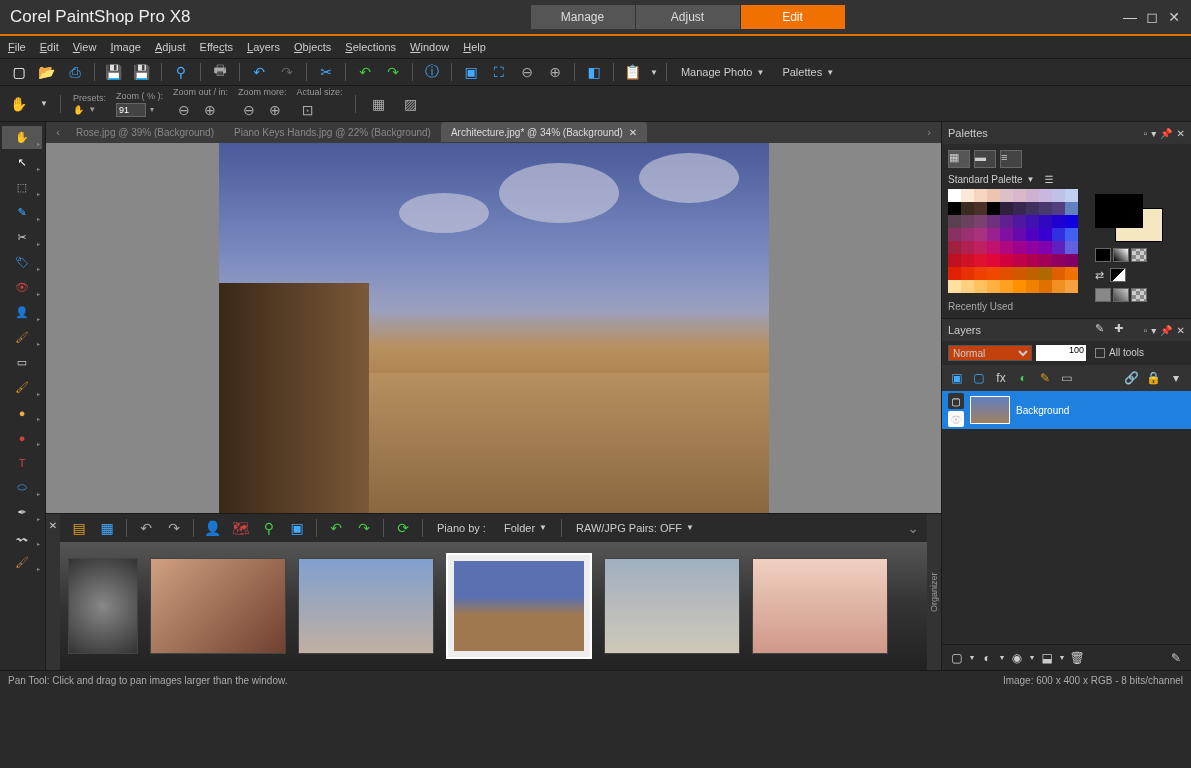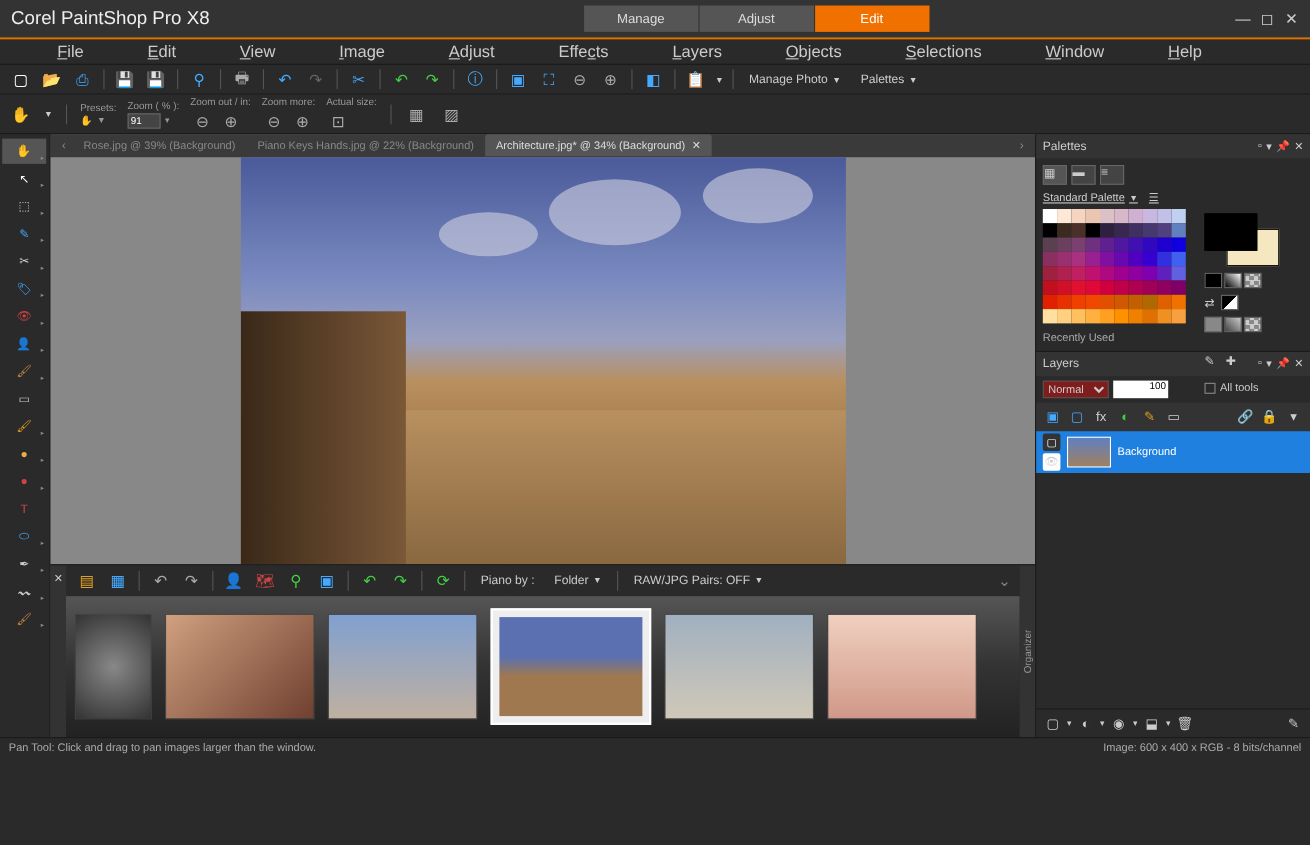--- a/index.html
+++ b/index.html
@@ -5,21 +5,21 @@
 * { margin: 0; padding: 0; box-sizing: border-box; }
 body { width: 1191px; height: 768px; background: #2a2a2a; font-family: "Segoe UI", Arial, sans-serif; font-size: 11px; color: #ccc; overflow: hidden; position: relative; }
 .titlebar { height: 36px; background: #333; display: flex; align-items: center; padding: 0 10px; border-bottom: 2px solid #e07000; }
 .app-title { font-size: 17px; color: #eee; font-weight: 300; flex: 0 0 auto; margin-right: 40px; }
 .tab-switcher { display: flex; margin-left: 300px; }
 .tab-btn { width: 104px; height: 24px; background: #555; color: #ddd; border: none; font-size: 12px; cursor: pointer; margin-right: 1px; }
 .tab-btn.active { background: #f07000; color: #fff; }
 .win-controls { margin-left: auto; display: flex; gap: 8px; }
 .win-btn { width: 14px; height: 14px; color: #ccc; cursor: pointer; display: flex; align-items: center; justify-content: center; font-size: 14px; }
 .menubar { height: 22px; background: #2a2a2a; display: flex; align-items: center; padding: 0 8px; gap: 14px; }
-.menu-item { color: #ccc; font-size: 15px; cursor: pointer; margin-left: 44px; }
+.menu-item { color: #ccc; font-size: 11px; cursor: pointer; }
 .menu-item span { text-decoration: underline; }
 .toolbar-main { height: 28px; background: #2a2a2a; display: flex; align-items: center; padding: 0 8px; gap: 6px; border-top: 1px solid #1a1a1a; border-bottom: 1px solid #1a1a1a; }
 .tbtn { width: 22px; height: 22px; display: flex; align-items: center; justify-content: center; cursor: pointer; color: #aaa; font-size: 14px; }
 .sep { width: 1px; height: 18px; background: #555; margin: 0 2px; }
 .text-btn { color: #ccc; font-size: 11px; padding: 0 6px; cursor: pointer; display: flex; align-items: center; gap: 4px; }
 .caret { font-size: 8px; }
 .options-bar { height: 36px; background: #2a2a2a; display: flex; align-items: center; padding: 0 8px; gap: 10px; border-bottom: 1px solid #1a1a1a; }
 .opt-group { display: flex; flex-direction: column; gap: 2px; font-size: 9px; color: #999; }
 .opt-row { display: flex; align-items: center; gap: 4px; }
 .zoom-input { width: 30px; height: 14px; background: #444; border: 1px solid #666; color: #fff; font-size: 9px; padding: 0 2px; }
@@ -37,34 +37,34 @@
 .canvas-area { flex: 1; background: #888; display: flex; align-items: flex-start; justify-content: center; padding-top: 0; }
 .canvas-img { width: 550px; height: 370px; background: linear-gradient(180deg, #4a5a9a 0%, #7a8ac0 30%, #9aa0c0 45%, #b89060 55%, #a07040 75%, #705030 100%); position: relative; }
 .cloud { position: absolute; background: #d0d0e0; border-radius: 50%; opacity: 0.6; }
 .building { position: absolute; bottom: 0; background: #9a7050; }
 .right-panels { width: 250px; background: #2a2a2a; display: flex; flex-direction: column; border-left: 1px solid #1a1a1a; }
 .panel-header { height: 22px; background: #333; display: flex; align-items: center; padding: 0 6px; font-size: 11px; color: #ccc; }
 .panel-header-controls { margin-left: auto; display: flex; gap: 4px; font-size: 10px; }
 .panel-body { padding: 6px; }
 .materials-tabs { display: flex; gap: 4px; margin-bottom: 6px; }
 .mat-tab { width: 22px; height: 18px; background: #444; border: 1px solid #666; cursor: pointer; }
-.palette-select { display: flex; align-items: center; gap: 4px; margin-bottom: 4px; font-size: 10px; text-decoration: underline; }
+.palette-select { display: flex; align-items: center; gap: 4px; margin-bottom: 4px; font-size: 10px; }
 .swatches { display: flex; flex-wrap: wrap; width: 130px; }
 .swatch { width: 13px; height: 13px; cursor: pointer; }
 .materials-right { position: absolute; right: 6px; top: 50px; width: 90px; }
 .fg-bg { position: relative; width: 70px; height: 50px; }
 .color-box { position: absolute; width: 48px; height: 34px; border: 1px solid #000; }
 .fg-box { background: #000; top: 0; left: 0; z-index: 2; }
 .bg-box { background: #f5e8c0; top: 14px; left: 20px; }
 .small-swatches { display: flex; gap: 2px; margin-top: 4px; }
 .small-sw { width: 16px; height: 14px; border: 1px solid #666; }
 .recently-used { font-size: 10px; color: #aaa; margin-top: 8px; }
 .layers-panel { flex: 1; display: flex; flex-direction: column; border-top: 1px solid #1a1a1a; }
 .layers-controls { display: flex; align-items: center; gap: 4px; padding: 4px 6px; }
-.blend-select { width: 60px; height: 16px; background: #7f1d1d; border: 1px solid #555; color: #ccc; font-size: 10px; }
+.blend-select { width: 84px; height: 16px; background: #c2410c; border: 1px solid #555; color: #ccc; font-size: 10px; }
 .opacity-box { width: 50px; height: 16px; background: #fff; color: #000; font-size: 9px; text-align: right; padding: 0 2px; }
 .layer-icons { display: flex; gap: 4px; padding: 4px 6px; background: #333; }
 .layer-icon { width: 18px; height: 18px; display: flex; align-items: center; justify-content: center; cursor: pointer; font-size: 12px; }
 .layer-item { height: 38px; background: #2080e0; display: flex; align-items: center; padding: 0 6px; gap: 6px; }
 .layer-thumb { width: 40px; height: 28px; background: linear-gradient(180deg, #6080c0 0%, #a08060 100%); border: 1px solid #fff; }
 .layer-vis { width: 16px; height: 16px; background: #fff; border-radius: 2px; display: flex; align-items: center; justify-content: center; font-size: 10px; }
 .layer-name { color: #fff; font-size: 10px; }
 .layers-bottom { height: 26px; background: #2a2a2a; display: flex; align-items: center; padding: 0 6px; gap: 4px; border-top: 1px solid #1a1a1a; margin-top: auto; }
 .organizer { height: 180px; background: #2a2a2a; display: flex; border-top: 1px solid #1a1a1a; position: relative; }
 .org-label { width: 14px; writing-mode: vertical-rl; transform: rotate(180deg); font-size: 9px; color: #999; display: flex; align-items: center; justify-content: center; background: #333; }

